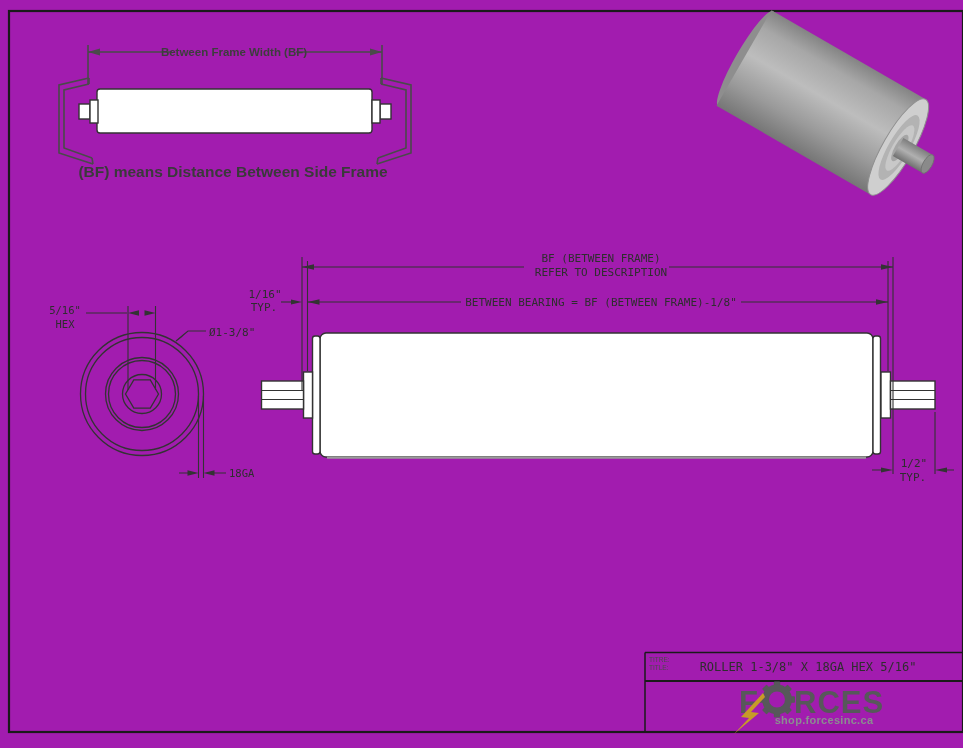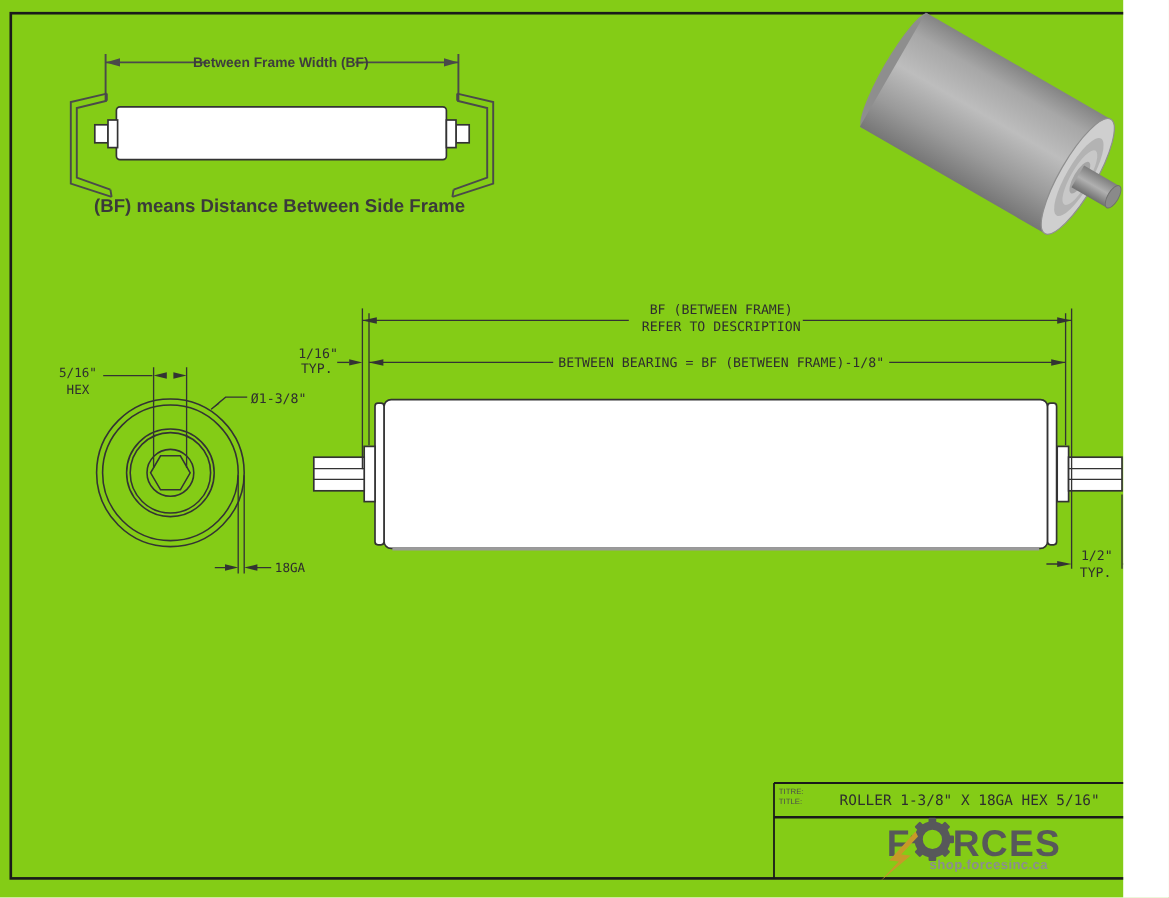--- a/index.html
+++ b/index.html
@@ -1,16 +1,16 @@
 <!DOCTYPE html>
 <html><head>
 <meta charset="utf-8">
 <style>
   html,body{margin:0;padding:0;background:#ffffff;}
-  .stage{position:relative;width:936px;height:748px;background:#84cc16;overflow:hidden;}
+  .stage{position:relative;width:936px;height:748px;background:#a21caf;overflow:hidden;padding-left:27px;}
   svg{position:absolute;left:0;top:0;}
   
   .ln{stroke:#333333;stroke-width:1.3;fill:none;}
   .thin{stroke:#333333;stroke-width:1.1;fill:none;}
   .fillw{fill:#ffffff;stroke:#333333;stroke-width:1.4;}
   .arr{fill:#333333;stroke:none;}
   .exln{stroke:#4a4a4a;stroke-width:1.6;fill:none;}
   .exarr{fill:#4a4a4a;stroke:none;}
   
   .cad{font-family:"DejaVu Sans Mono",monospace;font-size:11px;fill:#2e2e2e;}

